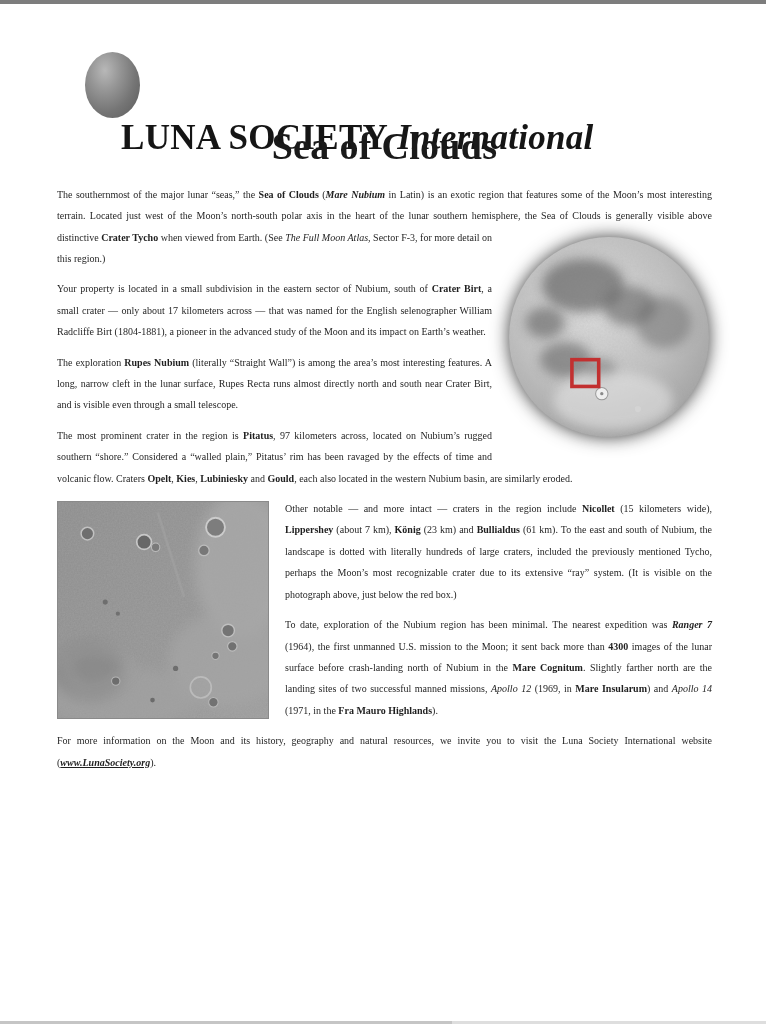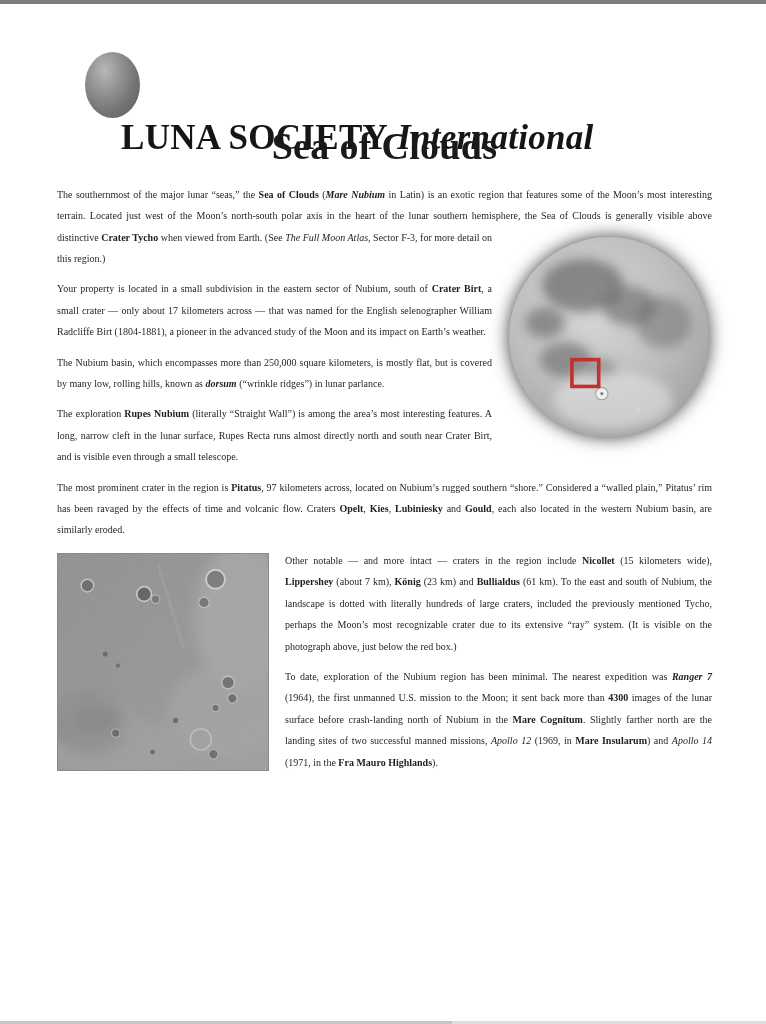--- a/index.html
+++ b/index.html
@@ -114,21 +114,20 @@
               <circle cx="62" cy="170" r="2.5" fill="#d0d0d0" opacity="0.7"></circle>
             </g>
             <rect x="64" y="122" width="26" height="26" fill="none" stroke="#c23030" stroke-width="3.5"></rect>
           </svg>
         </span>
       </span><span class="seg-host"><span>The southernmost of the major lunar “seas,” the </span><span class="sb">Sea of Clouds</span><span> (</span><span class="sbi">Mare Nubium</span><span> in Latin) is an exotic region that features some of the Moon’s most interesting terrain. Located just west of the Moon’s north-south polar axis in the heart of the lunar southern hemisphere, the Sea of Clouds is generally visible above distinctive </span><span class="sb">Crater Tycho</span><span> when viewed from Earth. (See </span><span class="si">The Full Moon Atlas,</span><span> Sector F-3, for more detail on this region.)</span></span>
     </p>
 
     <p><span class="seg-host"><span>Your property is located in a small subdivision in the eastern sector of Nubium, south of </span><span class="sb">Crater Birt</span><span>, a small crater — only about 17 kilometers across — that was named for the English selenographer William Radcliffe Birt (1804-1881), a pioneer in the advanced study of the Moon and its impact on Earth’s weather.</span></span></p>
 
-    <p><span class="seg-host"><span>The Nubium basin, which encompasses more than 250,000 square kilometers, is mostly flat, but is covered by many low, rolling hills, known as </span><span class="sbi">dorsum</span><span> (“wrinkle ridges”) in lunar parlance.</span></span></p>
 
     <p><span class="seg-host"><span>The exploration </span><span class="sb">Rupes Nubium</span><span> (literally “Straight Wall”) is among the area’s most interesting features. A long, narrow cleft in the lunar surface, Rupes Recta runs almost directly north and south near Crater Birt, and is visible even through a small telescope.</span></span></p>
 
     <p><span class="seg-host"><span>The most prominent crater in the region is </span><span class="sb">Pitatus</span><span>, 97 kilometers across, located on Nubium’s rugged southern “shore.” Considered a “walled plain,” Pitatus’ rim has been ravaged by the effects of time and volcanic flow. Craters </span><span class="sb">Opelt</span><span>, </span><span class="sb">Kies</span><span>, </span><span class="sb">Lubiniesky</span><span> and </span><span class="sb">Gould</span><span>, each also located in the western Nubium basin, are similarly eroded.</span></span></p>
 
     <p>
       <span class="crater-wrap">
         <svg viewBox="0 0 200 205" preserveAspectRatio="none">
           <defs>
             <linearGradient id="terr" x1="0" y1="0" x2="1" y2="1">
@@ -169,17 +168,18 @@
             <circle cx="148" cy="190" r="4.5" fill="#727272" stroke="#b9b9b9" stroke-width="1"></circle>
             <circle cx="112" cy="158" r="2.5" fill="#6e6e6e"></circle>
             <circle cx="90" cy="188" r="2.2" fill="#6b6b6b"></circle>
           </g>
         </svg>
       </span><span class="seg-host"><span>Other notable — and more intact — craters in the region include </span><span class="sb">Nicollet</span><span> (15 kilometers wide), </span><span class="sb">Lippershey</span><span> (about 7 km), </span><span class="sb">König</span><span> (23 km) and </span><span class="sb">Bullialdus</span><span> (61 km). To the east and south of Nubium, the landscape is dotted with literally hundreds of large craters, included the previously mentioned Tycho, perhaps the Moon’s most recognizable crater due to its extensive “ray” system. (It is visible on the photograph above, just below the red box.)</span></span>
     </p>
 
     <p><span class="seg-host"><span>To date, exploration of the Nubium region has been minimal. The nearest expedition was </span><span class="sbi">Ranger 7</span><span> (1964), the first unmanned U.S. mission to the Moon; it sent back more than </span><span class="sb">4300</span><span> images of the lunar surface before crash-landing north of Nubium in the </span><span class="sb">Mare Cognitum</span><span>. Slightly farther north are the landing sites of two successful manned missions, </span><span class="si">Apollo 12</span><span> (1969, in </span><span class="sb">Mare Insularum</span><span>) and </span><span class="si">Apollo 14</span><span> (1971, in the </span><span class="sb">Fra Mauro Highlands</span><span>).</span></span></p>
 
+    <p><span class="seg-host"><span>For more information on the Moon and its history, geography and natural resources, we invite you to visit the Luna Society International website (</span><a href="#" class="slink">www.LunaSociety.org</a><span>).</span></span></p>
 
   </div>
 </div>
 
 <div class="page-edge-bottom"></div>
 
 </body></html>

